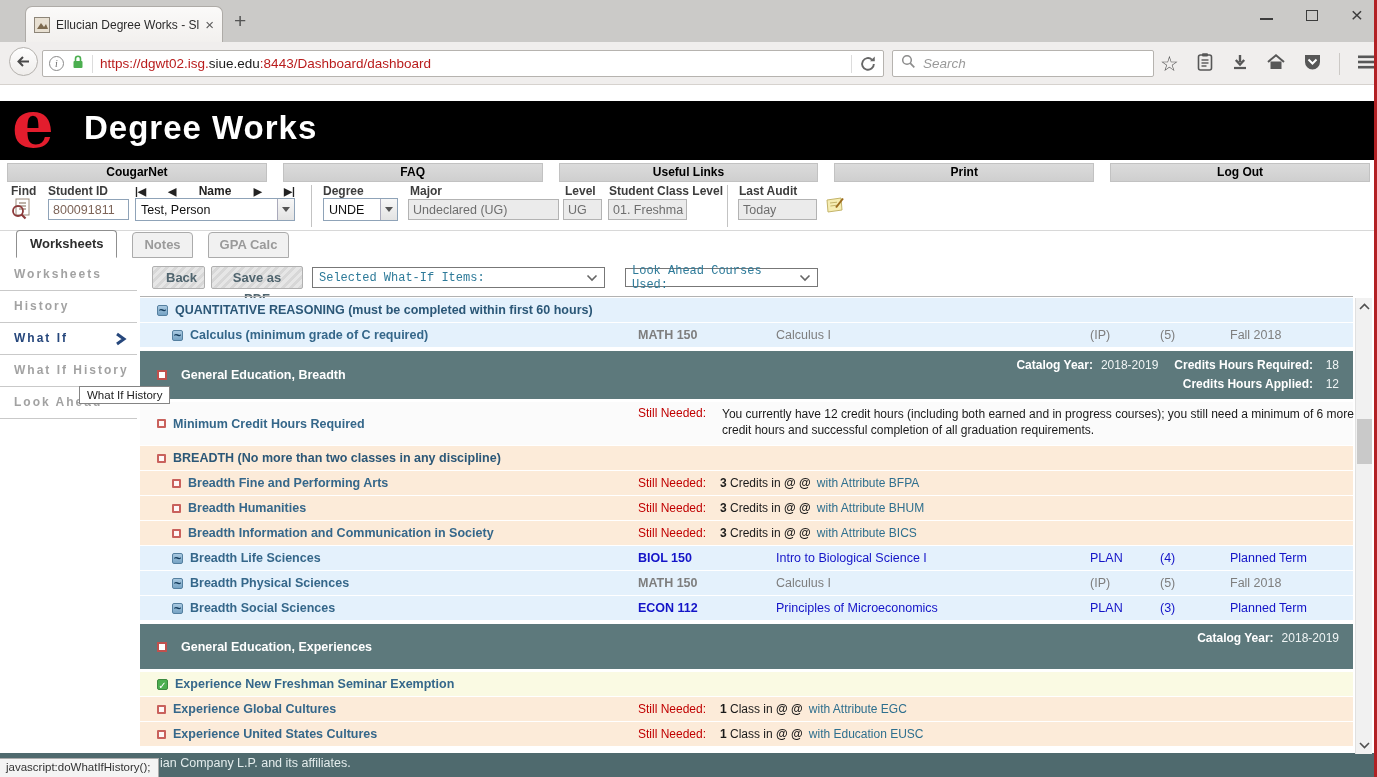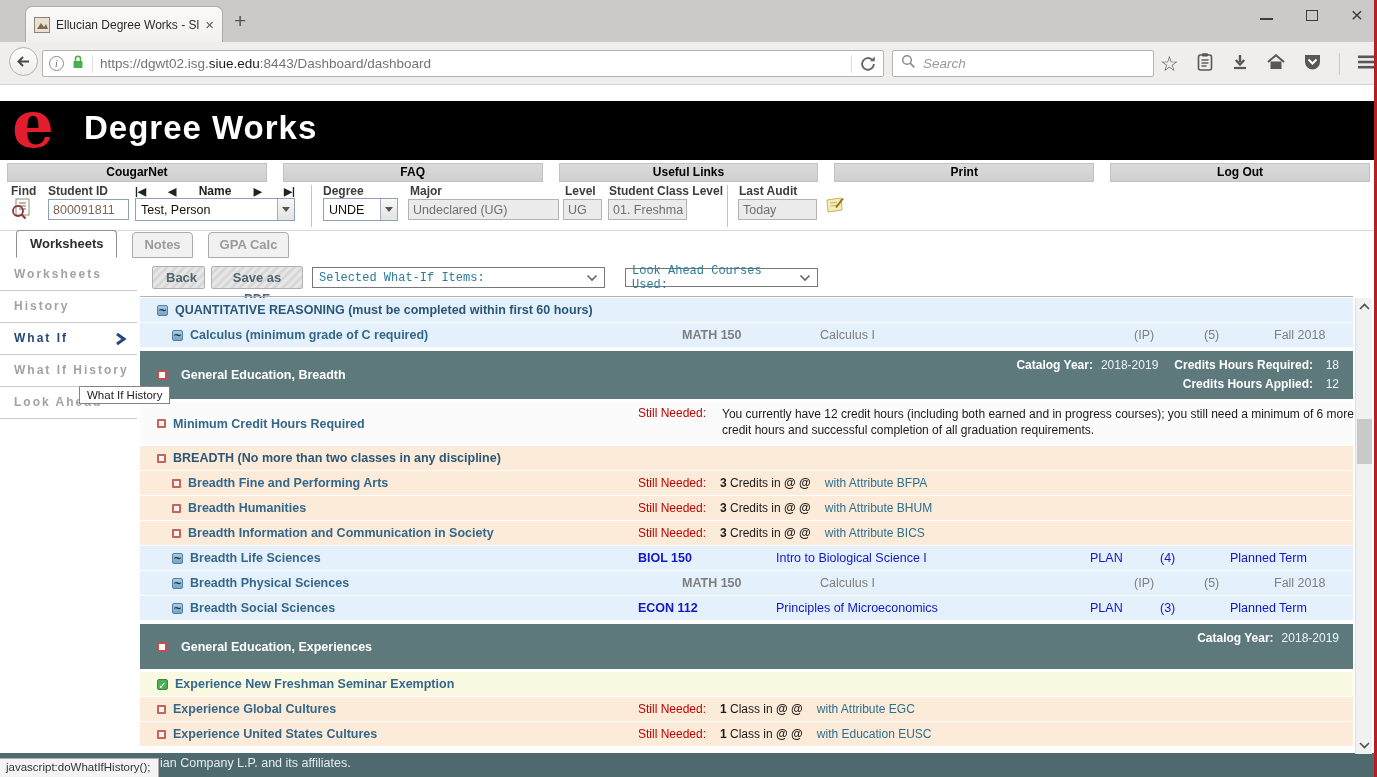--- a/index.html
+++ b/index.html
@@ -31,21 +31,21 @@
     border-bottom:1px solid #d6d2ce;}
   .backbtn{position:absolute;left:9px;top:5px;width:29px;height:29px;border-radius:50%;
     border:1px solid #b4b1ad;background:linear-gradient(#fefefe,#efedeb);
     display:flex;align-items:center;justify-content:center;}
   .urlbar{position:absolute;left:42px;top:8px;width:842px;height:27px;background:#fff;
     border:1px solid #b6b3af;border-radius:2px;display:flex;align-items:center;padding:0 6px;gap:7px;}
   .info-icon{flex:none;width:15px;height:15px;border:1.3px solid #8a8a8a;border-radius:50%;
     color:#6b6b6b;font-size:10px;font-style:italic;font-family:"Liberation Serif",serif;
     display:flex;align-items:center;justify-content:center;}
   .url-text{flex:1;font-size:13.5px;white-space:nowrap;overflow:hidden;}
-  .u-gray{color:#737373;} .u-dark{color:#1c1c1c;}
+  .u-gray{color:#b91c1c;} .u-dark{color:#1c1c1c;}
   .url-divider{flex:none;width:1px;height:18px;background:#dcdcdc;}
   .reload{flex:none;width:18px;height:18px;}
   .searchbar{position:absolute;left:892px;top:8px;width:262px;height:27px;background:#fff;
     border:1px solid #b6b3af;border-radius:2px;display:flex;align-items:center;gap:7px;padding:0 8px;}
   .search-ph{font-size:13.5px;font-style:italic;color:#9a9a9a;}
   .tb-icons{position:absolute;left:1160px;top:6px;height:31px;display:flex;align-items:center;gap:17px;}
   .tb-divider{width:1px;height:22px;background:#ccc9c6;}
   .star-glyph{font-size:21px;color:#575757;line-height:20px;}
 
   
@@ -115,25 +115,25 @@
   .cb.ip{width:11px;height:11px;background:linear-gradient(#a9c9e1,#76a3c4);border:1px solid #5580a0;
     color:#123a5a;font-size:13px;font-weight:bold;line-height:9px;text-align:center;border-radius:2px;}
   .cb.open{width:9px;height:9px;background:#fef7f6;border:2px solid #c9615c;border-radius:1px;}
   .cb.check{width:11px;height:11px;background:#4caf50;border:1px solid #3d8b40;color:#fff;
     font-size:10px;line-height:11px;text-align:center;border-radius:2px;}
   .req-label{font-size:12.5px;font-weight:bold;color:var(--c-label);white-space:nowrap;}
   .req-label.strong{color:#2b5777;}
   .c{position:absolute;top:0;line-height:25px;font-size:12.5px;white-space:nowrap;}
   .c.course{left:498px;font-weight:bold;} .c.ctitle{left:636px;} .c.grade{left:950px;}
   .c.creds{left:1020px;} .c.term{left:1090px;}
-  .gray{color:#7e7e7e;margin-left:44px;} .plan{color:var(--c-link);}
+  .gray{color:#7e7e7e;} .plan{color:var(--c-link);}
   .c.still{left:498px;color:var(--c-still);font-size:12px;}
   .c.qty{left:580px;color:#1a1a1a;font-size:12px;}
   .c.qty b{font-weight:bold;}
-  .attr{margin-left:14px;color:#2e6f8e;}
+  .attr{margin-left:6px;color:#2e6f8e;}
   .needtext-row .c.still{top:3px;line-height:16px;}
   .c.ntext{left:582px;top:5px;width:632px;line-height:15.5px;font-size:12px;color:#1a1a1a;white-space:normal;}
   .ws-row.section{background:var(--c-section);margin:3px 0;border-bottom:none;padding-left:17px;}
   .sec-cb{width:10px;height:10px;background:#fff;border:2px solid #c0504d;}
   .sec-label{font-size:12.5px;font-weight:bold;color:#fff;margin-left:7px;}
   .sec-meta{position:absolute;right:14px;top:5px;text-align:right;font-size:12px;color:#fff;}
   .meta-line{display:block;line-height:19px;}
   .meta-line b{font-weight:bold;margin-left:16px;}
   .meta-line .v{margin-left:8px;color:#f0f5f5;display:inline-block;min-width:18px;text-align:right;}
 

